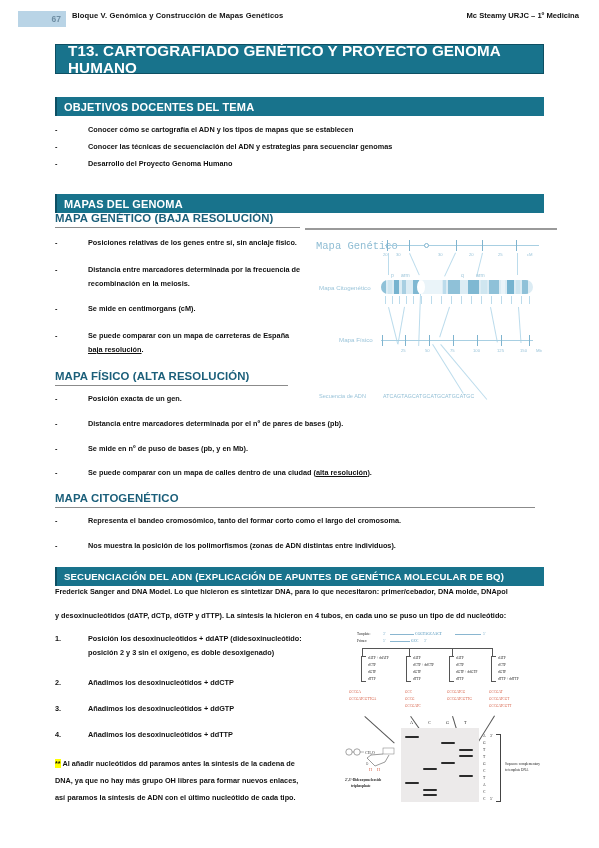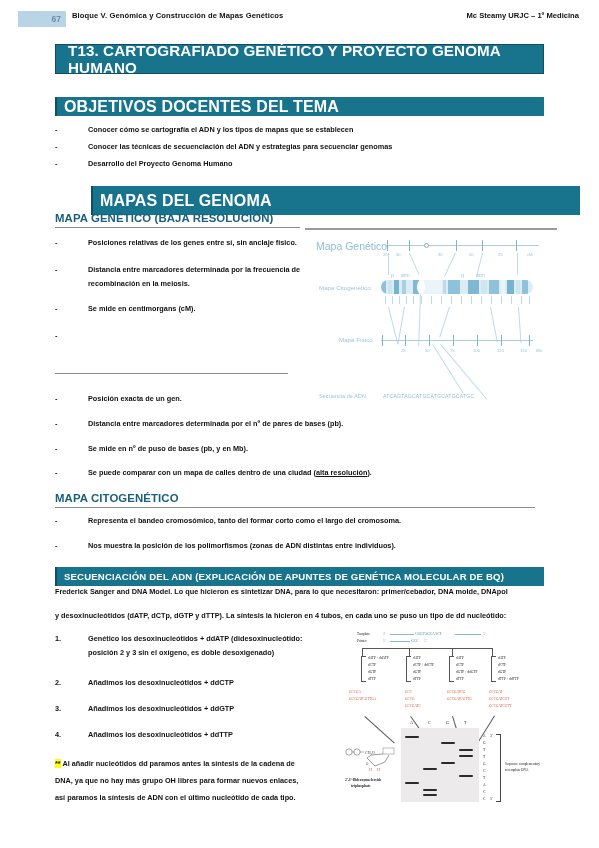--- a/index.html
+++ b/index.html
@@ -43,21 +43,21 @@
     font-size:15.2px; font-weight:bold;
     display:flex; align-items:center; padding-left:12px;
     letter-spacing:.1px;
   }
 
   
   .sec-bar {
     position:absolute; left:55px;
     background:#18738c;
     color:#fff;
-    font-size:16px; font-weight:bold;
+    font-size:11px; font-weight:bold;
     display:flex; align-items:center;
     padding-left:9px;
     letter-spacing:.15px;
   }
   .sec-bar::before{
     content:""; position:absolute; left:0; top:0; bottom:0; width:2px;
     background:#0d4f63;
   }
 
   
@@ -139,48 +139,49 @@
 </div>
 <div class="bul" style="left:55px; top:140px; width:470px;">
   <span class="dash">-</span>
   <span class="tx">Conocer las técnicas de secuenciación del ADN y estrategias para secuenciar genomas</span>
 </div>
 <div class="bul" style="left:55px; top:157px; width:470px;">
   <span class="dash">-</span>
   <span class="tx">Desarrollo del Proyecto Genoma Humano</span>
 </div>
 
-<div class="sec-bar" style="top:186px; width:489px; height:29px;margin-left:36px;">MAPAS DEL GENOMA</div>
+<div class="sec-bar" style="top:194px; width:489px; height:19px;">MAPAS DEL GENOMA</div>
 
 <div class="sub-head" style="top:212px; width:245px;">
   <span>MAPA GENÉTICO (BAJA RESOLUCIÓN)</span>
   <span class="rule" style="width:245px;"></span>
 </div>
 
 <div class="bul" style="left:55px; top:236px; width:250px;">
   <span class="dash">-</span>
   <span class="tx">Posiciones relativas de los genes entre sí, sin anclaje físico.</span>
 </div>
 <div class="bul" style="left:55px; top:263px; width:250px;">
   <span class="dash">-</span>
   <span class="tx">Distancia entre marcadores determinada por la frecuencia de recombinación en la meiosis.</span>
 </div>
 <div class="bul" style="left:55px; top:302px; width:250px;">
   <span class="dash">-</span>
   <span class="tx">Se mide en centimorgans (cM).</span>
 </div>
 <div class="bul" style="left:55px; top:329px; width:250px;">
   <span class="dash">-</span>
+  <span class="tx">Se puede comparar con un mapa de carreteras de España<br><u class="und">baja resolución</u>.</span>
 </div>
 
 <div class="fig1">
 
   <div style="position:absolute;left:0;top:0;width:252px;height:2px;background:#9a9a9a;"></div>
 
-  <div class="lbl big" style="left:11px; top:12px;">Mapa Genético</div>
+  <div class="lbl big" style="left:11px; top:12px;font-family:Liberation Mono, monospace;">Mapa Genético</div>
 
   <div class="axis-line" style="left:80px; top:17px; width:154px;"></div>
   <div class="tick" style="left:82px; top:12px; height:11px;"></div>
   <div class="tick" style="left:104px; top:12px; height:11px;"></div>
   <div class="circ" style="left:119px; top:14.5px;"></div>
   <div class="tick" style="left:151px; top:12px; height:11px;"></div>
   <div class="tick" style="left:177px; top:12px; height:11px;"></div>
   <div class="tick" style="left:211px; top:12px; height:11px;"></div>
 
   <div class="tick-lbl" style="left:78px; top:24px;">20</div>
@@ -271,20 +272,21 @@
   <div class="tick-lbl" style="left:231px; top:120px;">Mb</div>
 
   <div class="diag" style="left:128px; top:116px; width:58px; transform:rotate(58deg);"></div>
   <div class="diag" style="left:136px; top:116px; width:72px; transform:rotate(50deg);"></div>
 
   <div class="lbl sm" style="left:14px; top:165px; font-size:5.6px;">Secuencia de ADN</div>
   <div class="seqtxt" style="left:78px; top:165px;">ATCAGTAGCATGCATGCATGCATGC</div>
 </div>
 
 <div class="sub-head" style="top:370px; width:233px;">
+  <span>MAPA FÍSICO (ALTA RESOLUCIÓN)</span>
   <span class="rule" style="width:233px;"></span>
 </div>
 <div class="bul" style="left:55px; top:392px; width:470px;">
   <span class="dash">-</span>
   <span class="tx">Posición exacta de un gen.</span>
 </div>
 <div class="bul" style="left:55px; top:417px; width:470px;">
   <span class="dash">-</span>
   <span class="tx">Distancia entre marcadores determinada por el nº de pares de bases (pb).</span>
 </div>
@@ -311,21 +313,21 @@
 </div>
 
 <div class="sec-bar" style="top:567px; width:489px; height:19px; font-size:9.6px;">SECUENCIACIÓN DEL ADN (EXPLICACIÓN DE APUNTES DE GENÉTICA MOLECULAR DE BQ)</div>
 
 <div class="para" style="left:55px; top:584px; width:489px;">Frederick Sanger and DNA Model. Lo que hicieron es sintetizar DNA, para lo que necesitaron: primer/cebador, DNA molde, DNApol</div>
 <div class="para" style="left:55px; top:608px; width:489px;">y desoxinucleótidos (dATP, dCTp, dGTP y dTTP). La síntesis la hicieron en 4 tubos, en cada uno se puso un tipo de dd nucleótido:</div>
 
 <div class="bul num" style="left:55px; top:632px; width:270px;">
   <span class="n">1.</span>
   <span class="tx">
-    <span>Genético los desoxinucleótidos + ddATP (didesoxinucleótido:</span><br>
+    <span>Posición los desoxinucleótidos + ddATP (didesoxinucleótido:</span><br>
     <span>posición 2 y 3 sin el oxígeno, es doble desoxigenado)</span>
   </span>
 </div>
 <div class="bul num" style="left:55px; top:676px; width:270px;">
   <span class="n">2.</span>
   <span class="tx">Añadimos los desoxinucleótidos + ddCTP</span>
 </div>
 <div class="bul num" style="left:55px; top:702px; width:270px;">
   <span class="n">3.</span>
   <span class="tx">Añadimos los desoxinucleótidos + ddGTP</span>

